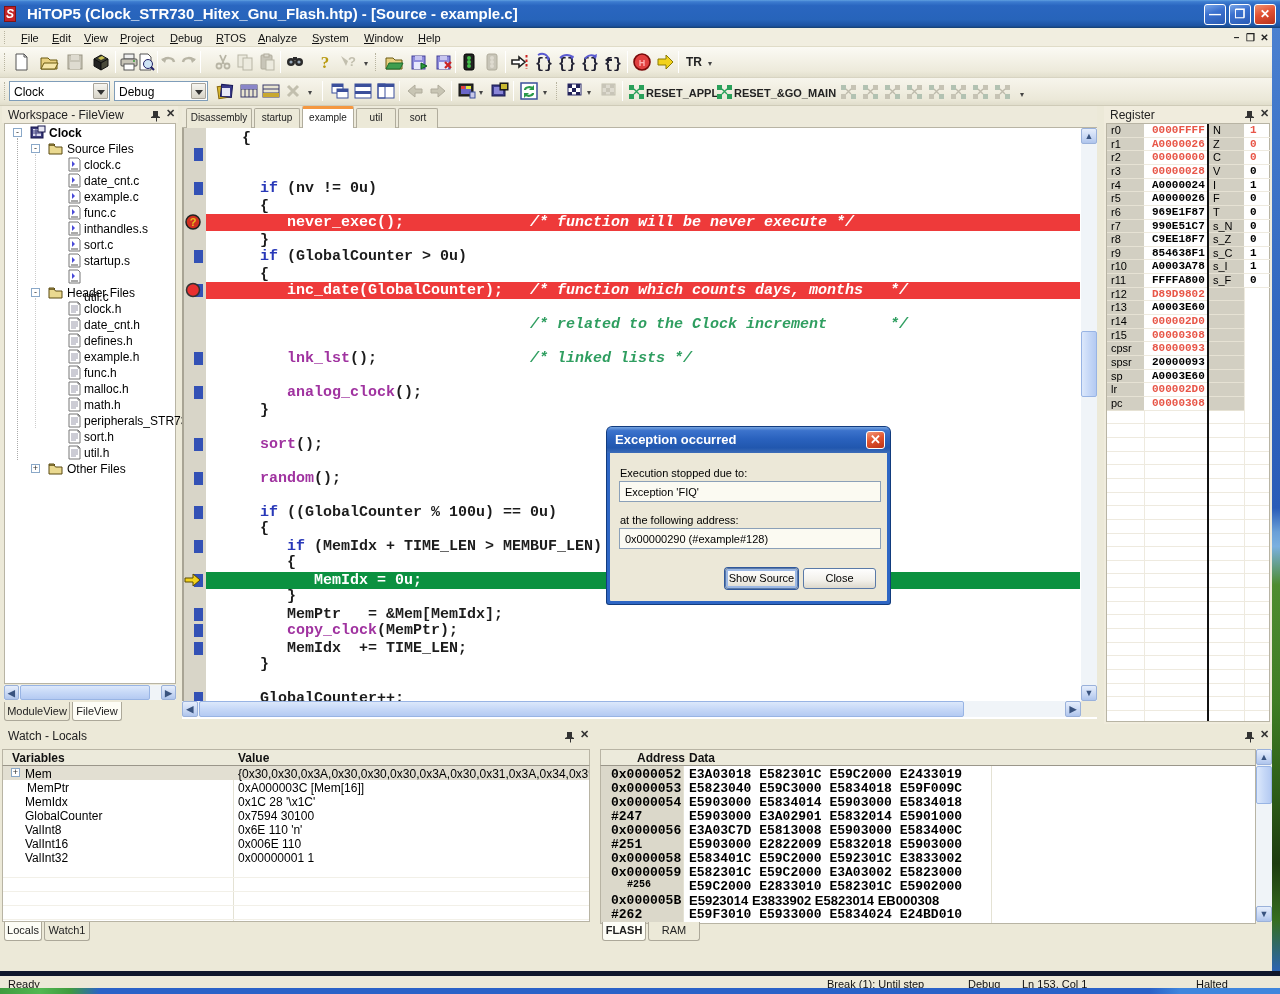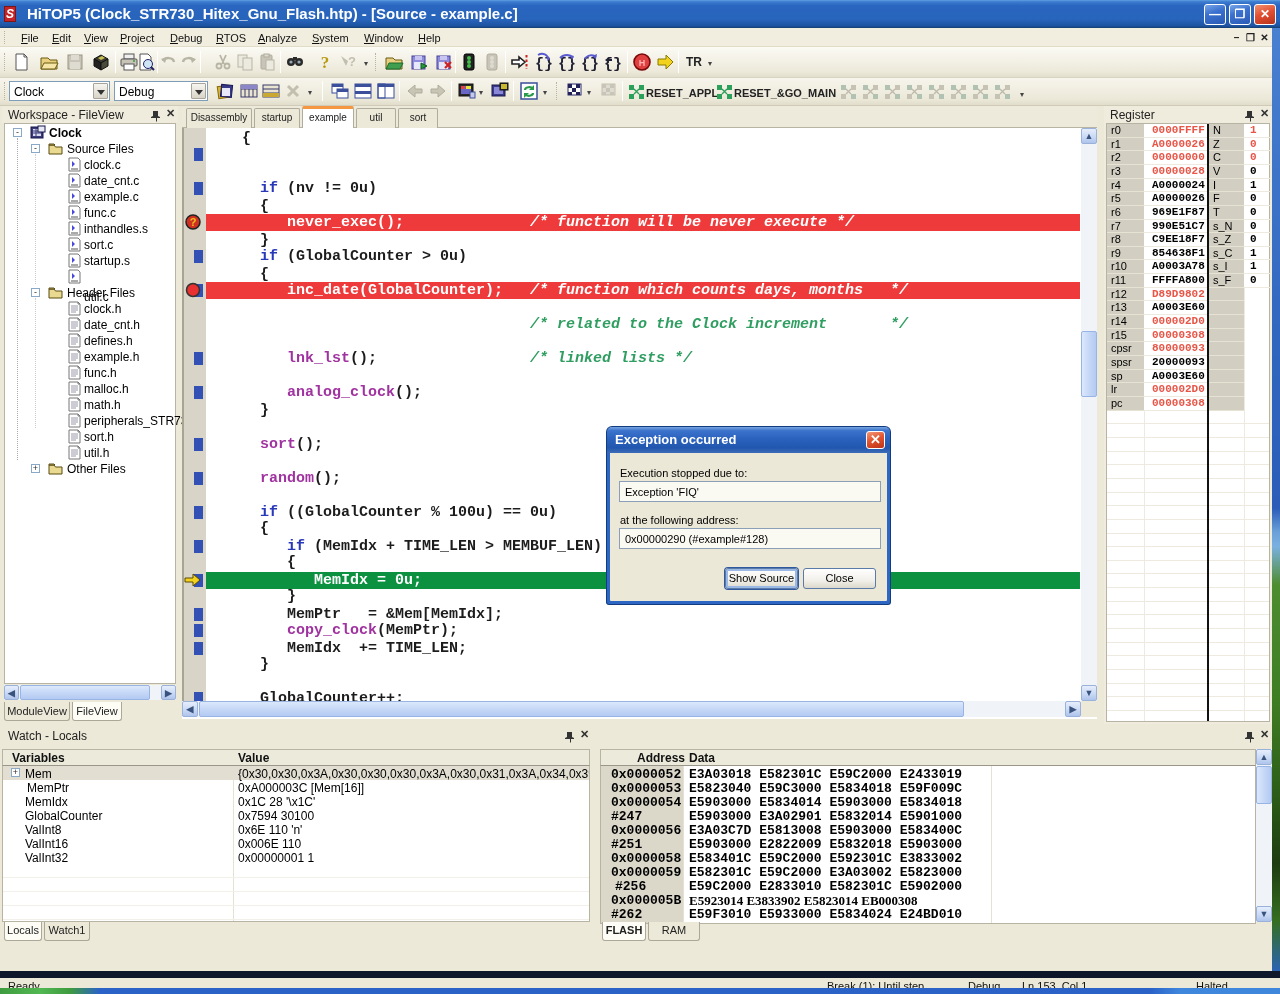--- a/index.html
+++ b/index.html
@@ -79,21 +79,21 @@
 #watch{left:0px;top:724px;width:592px;height:228px;background:#ece9d8;}
 #memory{left:598px;top:724px;width:674px;height:228px;background:#ece9d8;}
 .hdrrow{position:absolute;height:17px;background:#eceadb;border:1px solid #b8b4a4;border-bottom:1px solid #9a968a;font-size:12px;font-weight:bold;color:#111;}
 .listbody{position:absolute;background:#fff;border:1px solid #b8b4a4;border-top:none;overflow:hidden;}
 .lrow{position:absolute;font-size:12px;color:#000;white-space:nowrap;}
 .btab{position:absolute;height:19px;background:#ece9d8;border:1px solid #aca899;border-top:none;border-radius:0 0 3px 3px;font-size:11px;color:#222;text-align:center;}
 .btab.active{background:#fdfdf6;font-size:11px;}
 
 #etabs{left:0;top:952px;width:1280px;height:19px;background:#ece9d8;}
 .etab{position:absolute;top:0px;height:17px;background:#ece9d8;border:1px solid #aca899;border-top:1px solid #ece9d8;border-radius:0 0 3px 3px;font-size:11px;color:#222;text-align:center;}
-#statusbar{left:0;top:971px;width:1280px;height:17px;background:#ece9d8;font-size:11px;color:#111;border-top:7px solid #0f172a;}
+#statusbar{left:0;top:971px;width:1280px;height:17px;background:#ece9d8;font-size:11px;color:#111;border-top:5px solid #0f172a;}
 #taskbar{left:0;top:988px;width:1280px;height:6px;background:linear-gradient(90deg,#3f9b3f 0,#52b852 40px,#3f9b3f 70px,#2a62c8 100px,#2a62c8 1150px,#3f86dd 1180px,#3f86dd 100%);}
 #rightedge{left:1272px;top:28px;width:8px;height:960px;background:linear-gradient(180deg,#4a80d0 0%,#3268c0 30%,#2a5cb8 50%,#6aa0d8 52.5%,#7ab0e0 54%,#4e8c30 58%,#3f7d24 70%,#2c5c18 80%,#1e3c10 87%,#356e20 93%,#2a62c8 99%);}
 
 #dlg{left:607px;top:427px;width:283px;height:177px;border-radius:5px 5px 2px 2px;
  box-shadow:0 0 0 1px #123c7e;background:#2e66c4;}
 #dlg-title{position:absolute;left:0;top:0;width:283px;height:26px;border-radius:5px 5px 0 0;
  background:linear-gradient(180deg,#77a5e0 0%,#3c73cc 14%,#2a62be 45%,#2157ae 80%,#3d6cb8 100%);}
 #dlg-title .t{position:absolute;left:8px;top:5px;color:#fff;font-weight:bold;font-size:13px;}
 #dlg-x{position:absolute;right:5px;top:4px;width:19px;height:18px;border:1px solid #fff;border-radius:3px;
  background:linear-gradient(160deg,#f2987a 0%,#e2552f 45%,#bc3217 100%);color:#fff;font-size:13px;font-weight:bold;text-align:center;line-height:16px;}
@@ -910,24 +910,24 @@
 <div class="lrow" style="left:10px;top:43px;font-family:'Liberation Mono',monospace;font-weight:bold;font-size:13px;">#247</div>
 <div class="lrow" style="left:88px;top:43px;font-family:'Liberation Mono',monospace;font-weight:bold;font-size:13px;">E5903000 E3A02901 E5832014 E5901000</div>
 <div class="lrow" style="left:10px;top:57px;font-family:'Liberation Mono',monospace;font-weight:bold;font-size:13px;">0x0000056</div>
 <div class="lrow" style="left:88px;top:57px;font-family:'Liberation Mono',monospace;font-weight:bold;font-size:13px;">E3A03C7D E5813008 E5903000 E583400C</div>
 <div class="lrow" style="left:10px;top:71px;font-family:'Liberation Mono',monospace;font-weight:bold;font-size:13px;">#251</div>
 <div class="lrow" style="left:88px;top:71px;font-family:'Liberation Mono',monospace;font-weight:bold;font-size:13px;">E5903000 E2822009 E5832018 E5903000</div>
 <div class="lrow" style="left:10px;top:85px;font-family:'Liberation Mono',monospace;font-weight:bold;font-size:13px;">0x0000058</div>
 <div class="lrow" style="left:88px;top:85px;font-family:'Liberation Mono',monospace;font-weight:bold;font-size:13px;">E583401C E59C2000 E592301C E3833002</div>
 <div class="lrow" style="left:10px;top:99px;font-family:'Liberation Mono',monospace;font-weight:bold;font-size:13px;">0x0000059</div>
 <div class="lrow" style="left:88px;top:99px;font-family:'Liberation Mono',monospace;font-weight:bold;font-size:13px;">E582301C E59C2000 E3A03002 E5823000</div>
-<div class="lrow" style="left:14px;top:113px;font-family:'Liberation Mono',monospace;font-weight:bold;font-size:13px;">#256</div>
+<div class="lrow" style="left:26px;top:113px;font-family:'Liberation Mono',monospace;font-weight:bold;font-size:10px;">#256</div>
 <div class="lrow" style="left:88px;top:113px;font-family:'Liberation Mono',monospace;font-weight:bold;font-size:13px;">E59C2000 E2833010 E582301C E5902000</div>
 <div class="lrow" style="left:10px;top:127px;font-family:'Liberation Mono',monospace;font-weight:bold;font-size:13px;">0x000005B</div>
-<div class="lrow" style="left:88px;top:127px;font-family:Liberation Serif, serif;font-weight:bold;font-size:13px;">E5923014 E3833902 E5823014 EB000308</div>
+<div class="lrow" style="left:88px;top:127px;font-family:Liberation Sans, sans-serif;font-weight:bold;font-size:13px;">E5923014 E3833902 E5823014 EB000308</div>
 <div class="lrow" style="left:10px;top:141px;font-family:'Liberation Mono',monospace;font-weight:bold;font-size:13px;">#262</div>
 <div class="lrow" style="left:88px;top:141px;font-family:'Liberation Mono',monospace;font-weight:bold;font-size:13px;">E59F3010 E5933000 E5834024 E24BD010</div>
 <div class="lrow" style="left:10px;top:155px;font-family:'Liberation Mono',monospace;font-weight:bold;font-size:13px;">0x000005D</div>
 <div class="lrow" style="left:88px;top:155px;font-family:'Liberation Mono',monospace;font-weight:bold;font-size:13px;">E59B3010 E10FFF1E 10000092 100000B0</div>
 </div>
 <div class="abs sbtrack-v" style="left:658px;top:25px;width:16px;height:173px;">
 <div class="sbbtn" style="left:0;top:0;width:16px;height:16px;font-size:9px;line-height:15px;">▲</div>
 <div class="sbthumb sbthumb-v" style="left:0;top:17px;width:16px;height:38px;"></div>
 <div class="sbbtn" style="left:0;bottom:0;width:16px;height:16px;font-size:9px;line-height:15px;">▼</div>
 </div>

